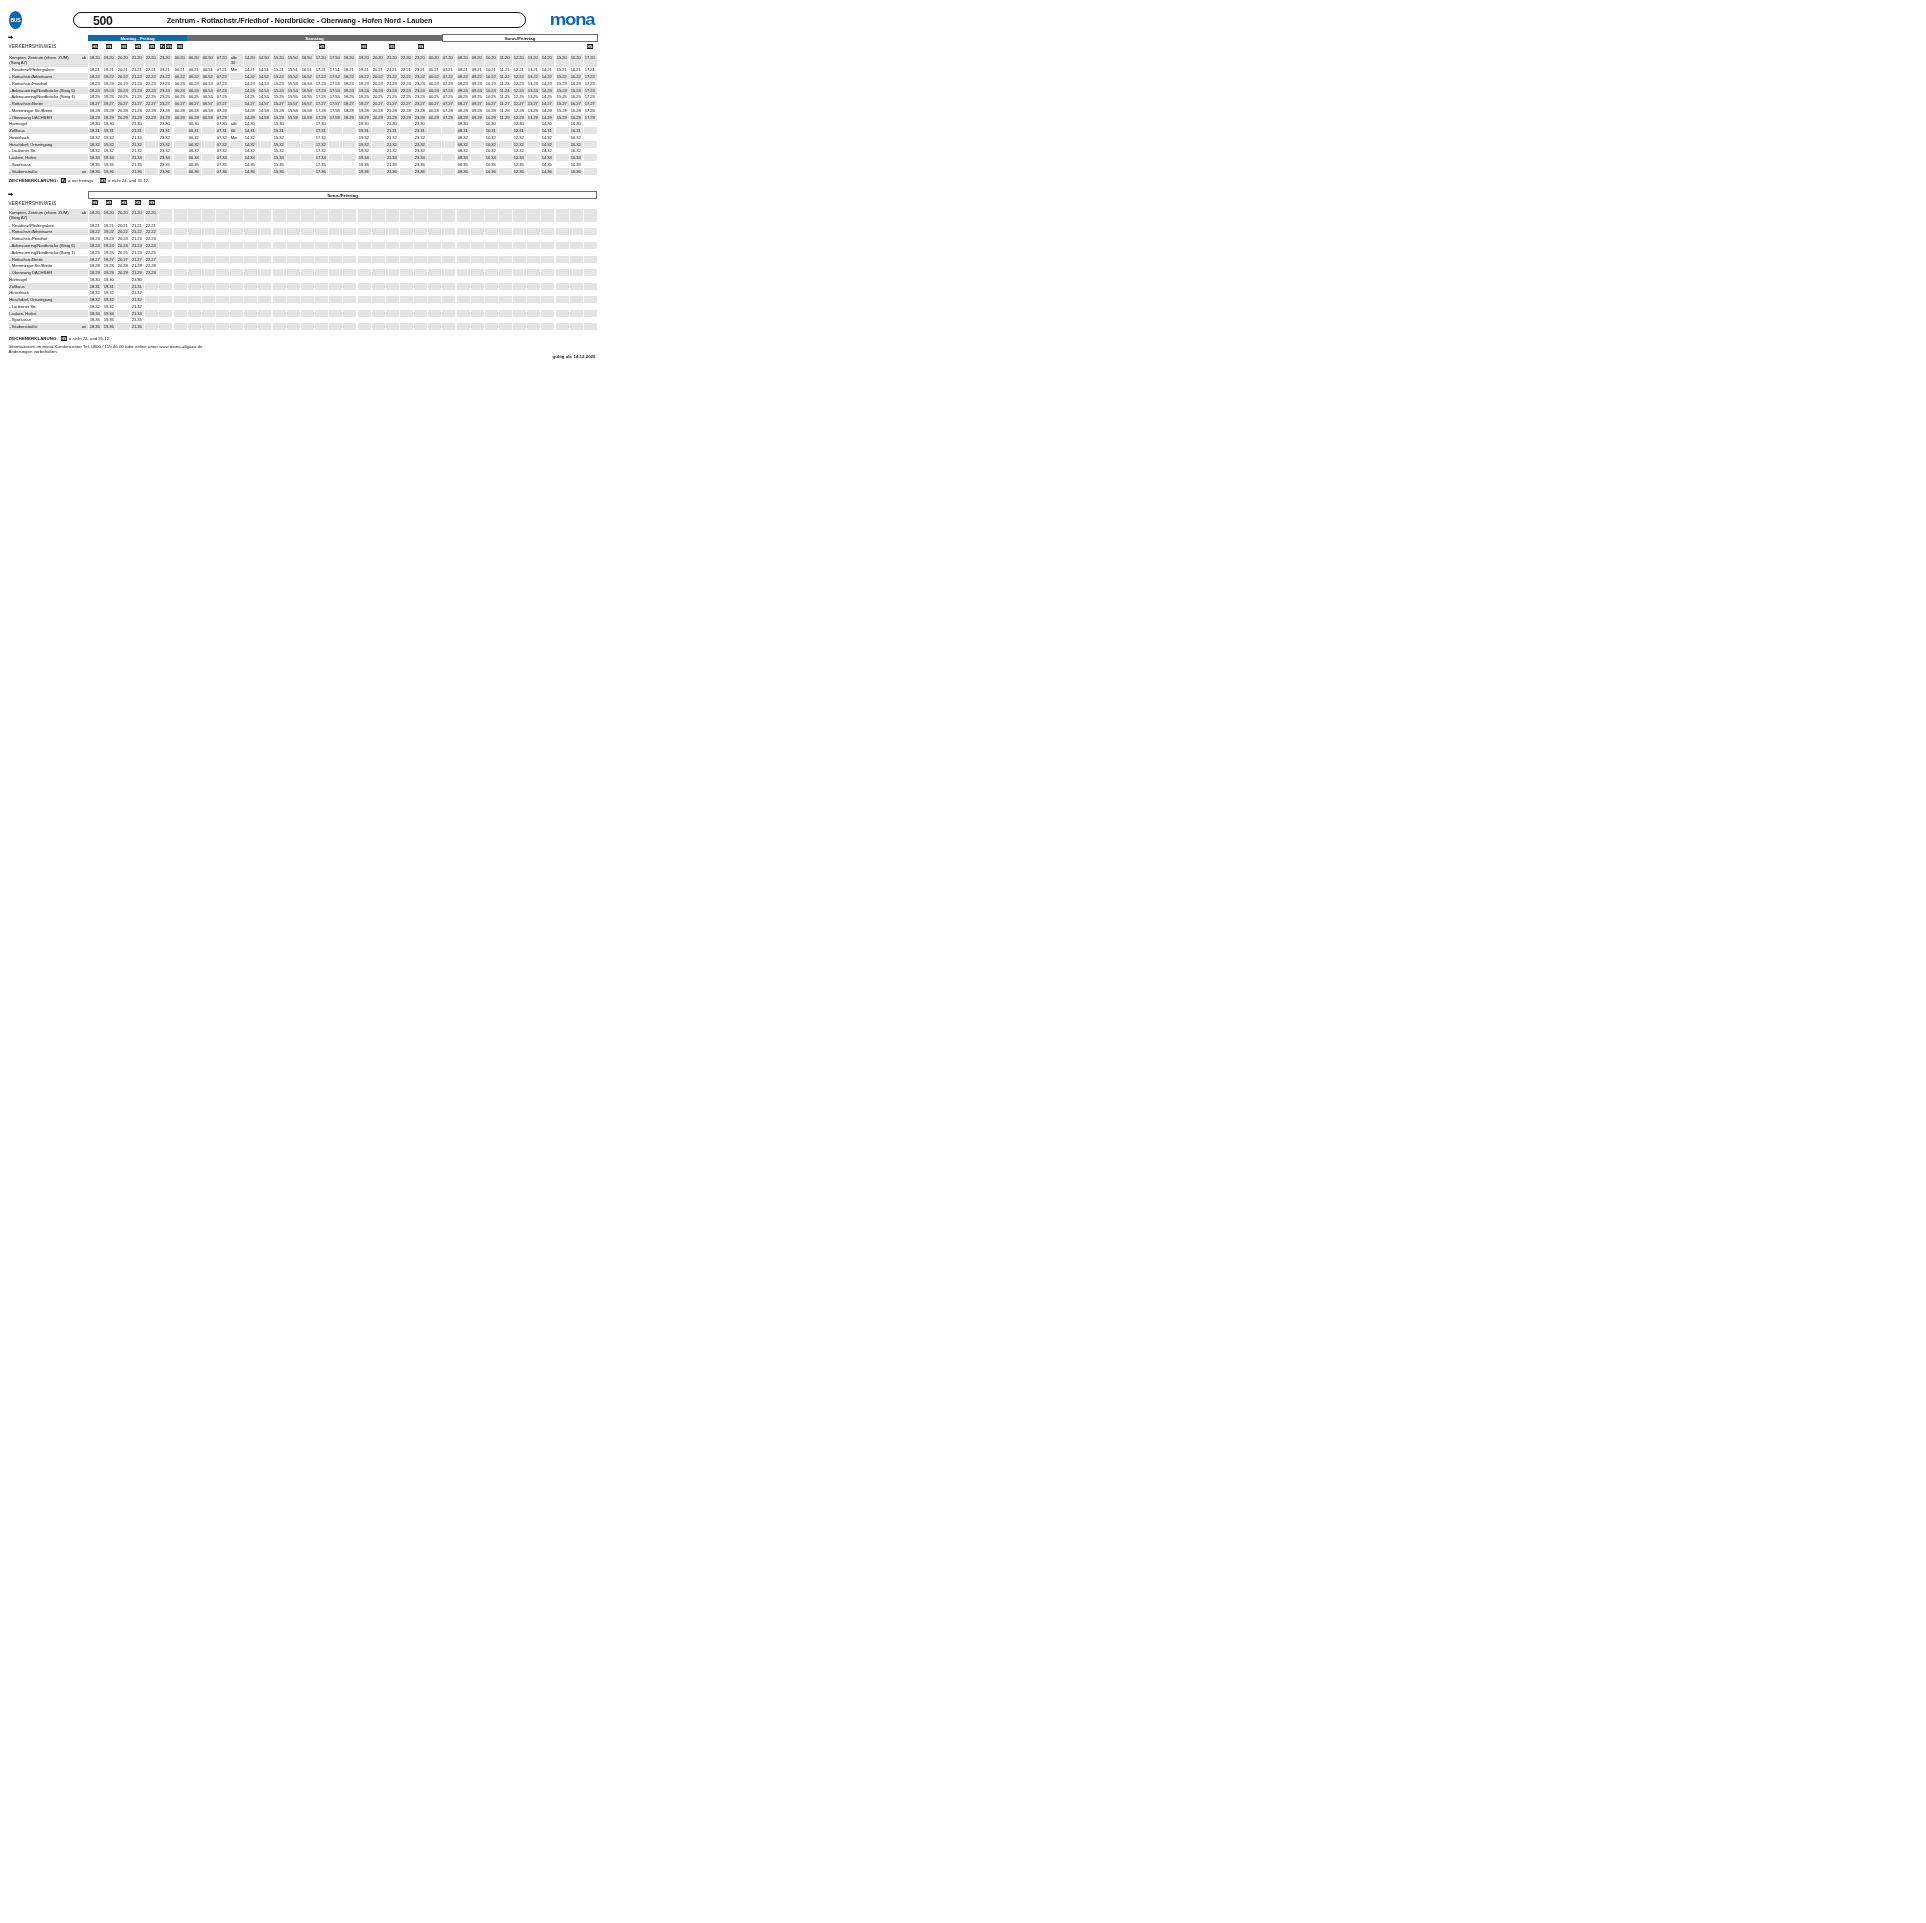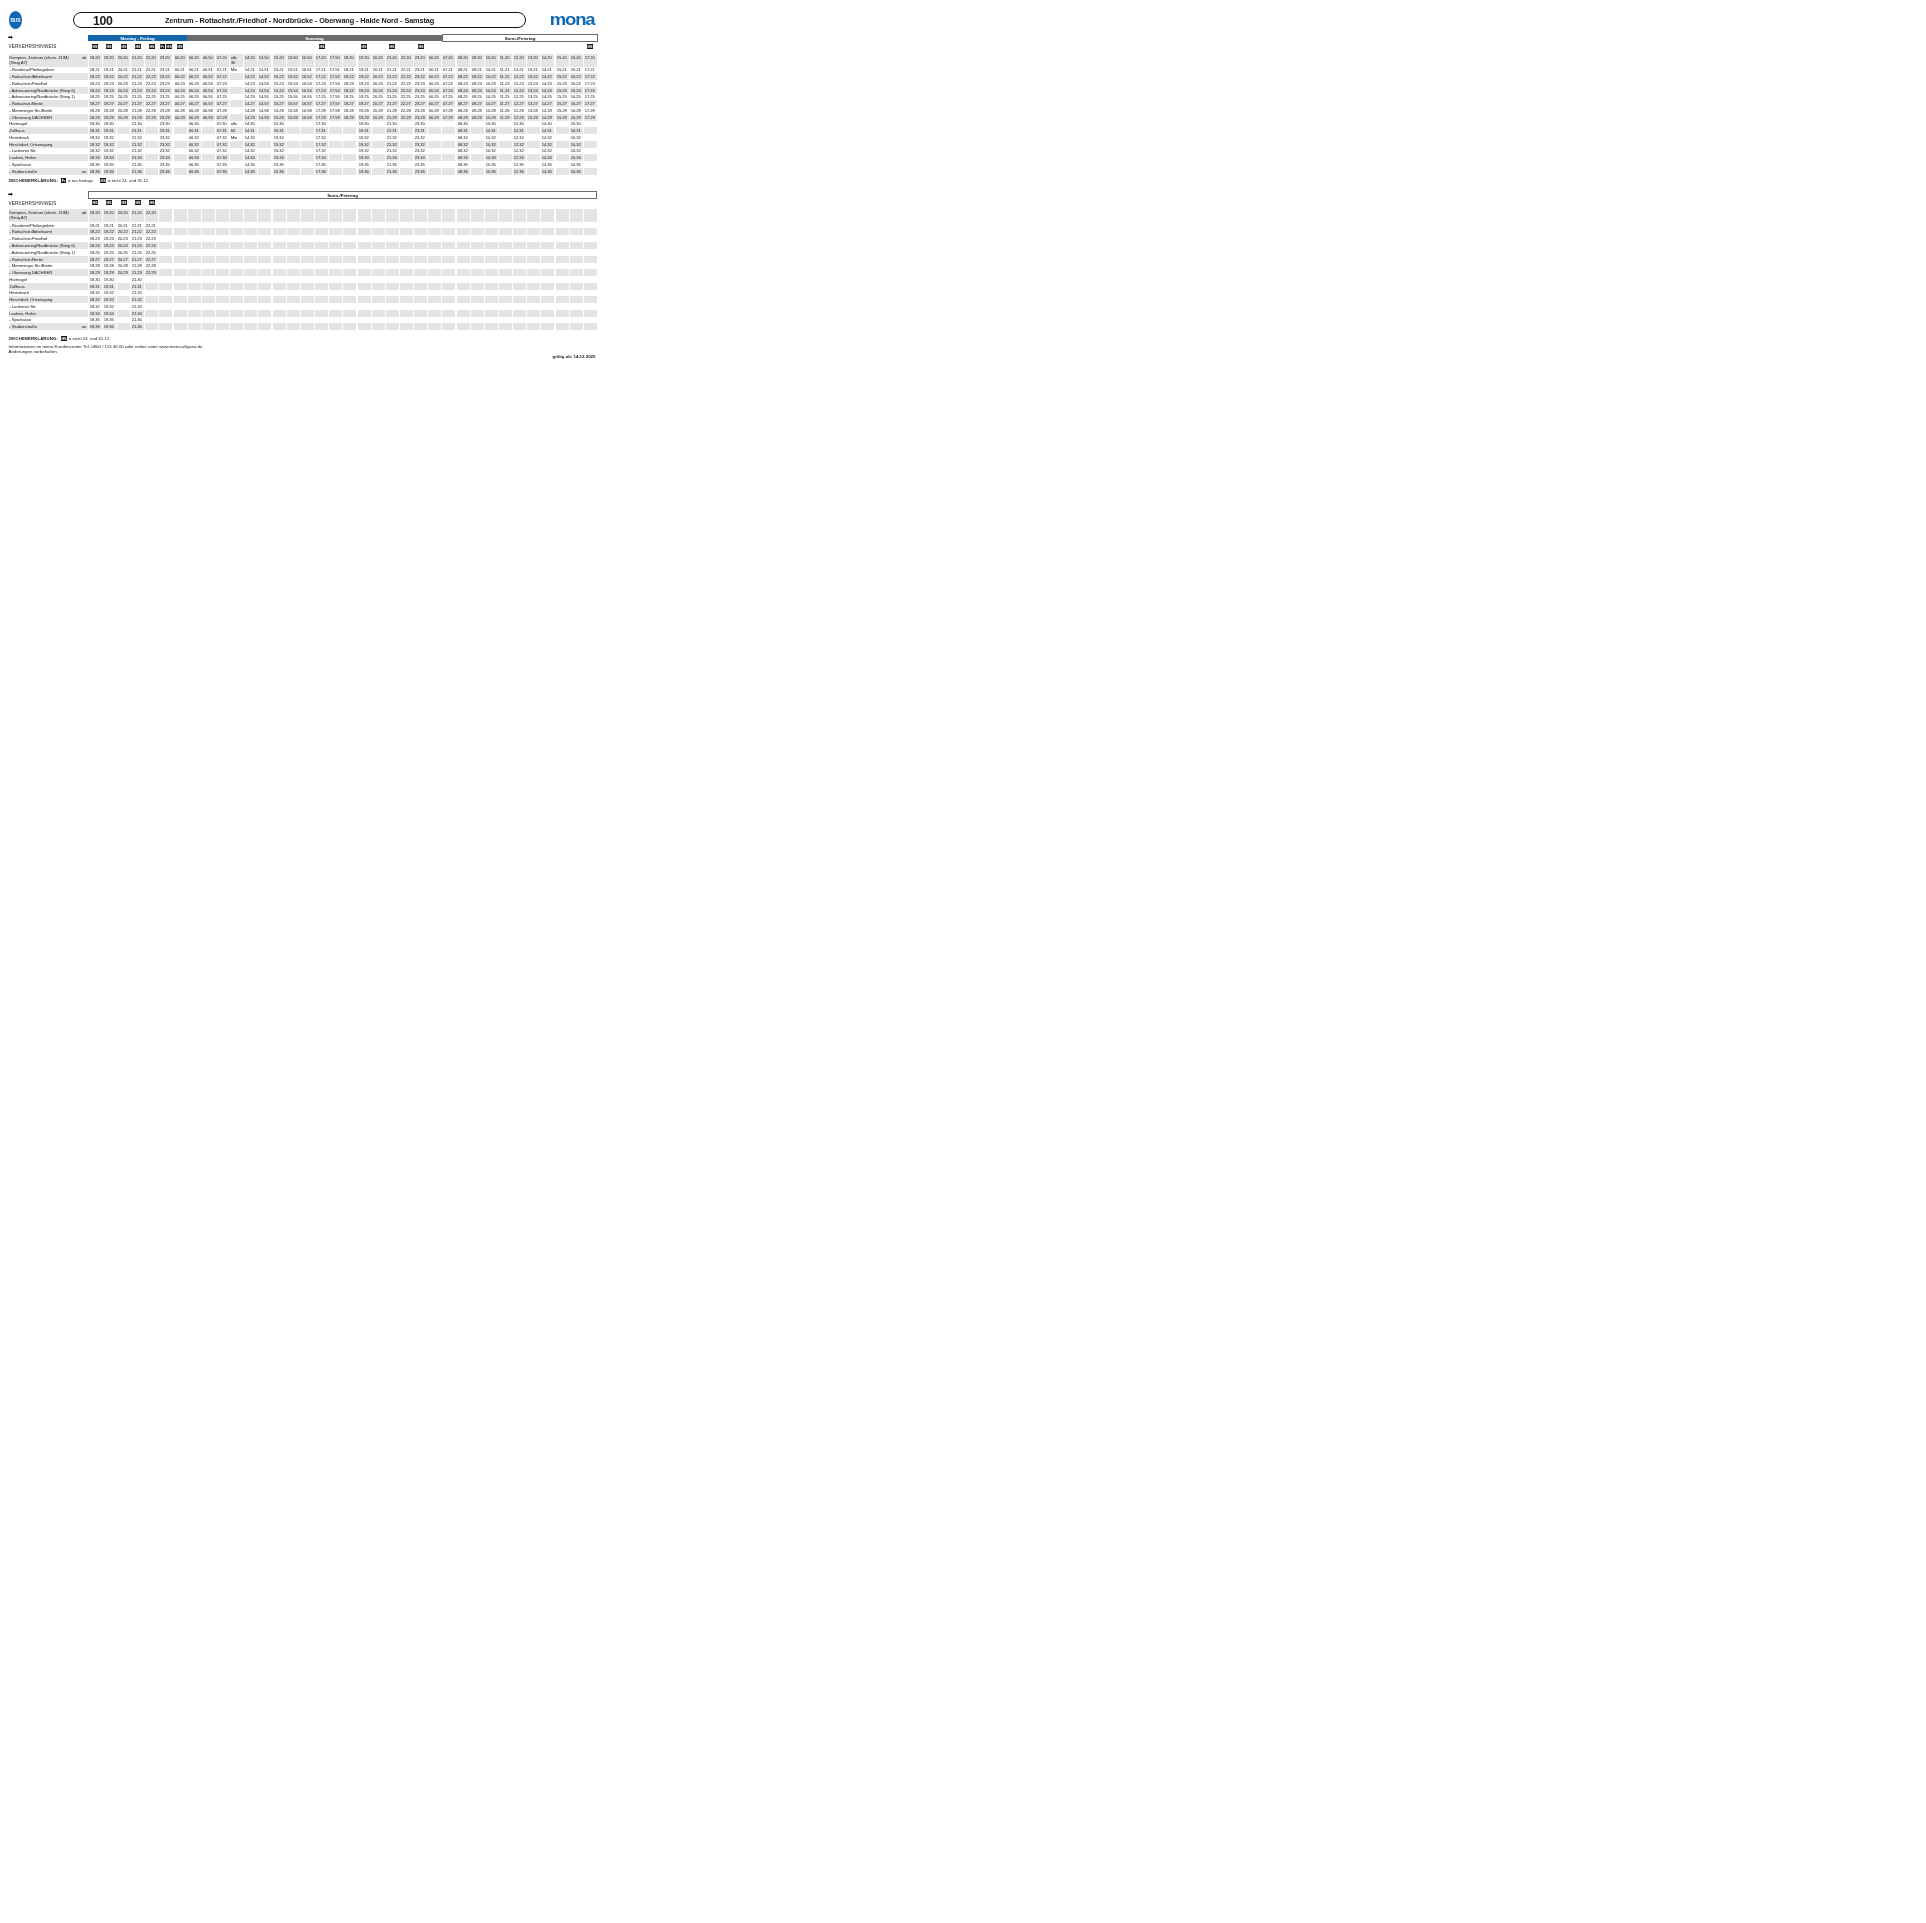--- a/index.html
+++ b/index.html
@@ -52,22 +52,22 @@
 </style>
 </head>
 <body>
 
 <div class="sheet">
 
   <div class="bus-badge">
     <span>BUS</span>
   </div>
   <div class="header-box">
-    <div class="line-number">100</div>
-    <div class="route-title">Zentrum - Rottachstr./Friedhof - Nordbrücke - Oberwang - Halde Nord - Samstag</div>
+    <div class="line-number">500</div>
+    <div class="route-title">Zentrum - Rottachstr./Friedhof - Nordbrücke - Oberwang - Hofen Nord - Lauben</div>
   </div>
   <div class="mona-logo">mona</div>
 
   <div id="tablesRoot">
       <div class="arrow-icon" style="top: 34px;">➡</div>
       <div class="band blue" style="left: 88px; width: 99px; top: 35px;">Montag - Freitag</div>
       <div class="band gray" style="left: 187px; width: 255px; top: 35px;">Samstag</div>
       <div class="band outline" style="left: 442px; width: 156px; top: 35px;">Sonn-/Feiertag</div>
       <div class="verk-label" style="top: 44px;">VERKEHRSHINWEIS</div>
       <div class="marker-slot" style="left: 88px; width: 14px; top: 44px;">

